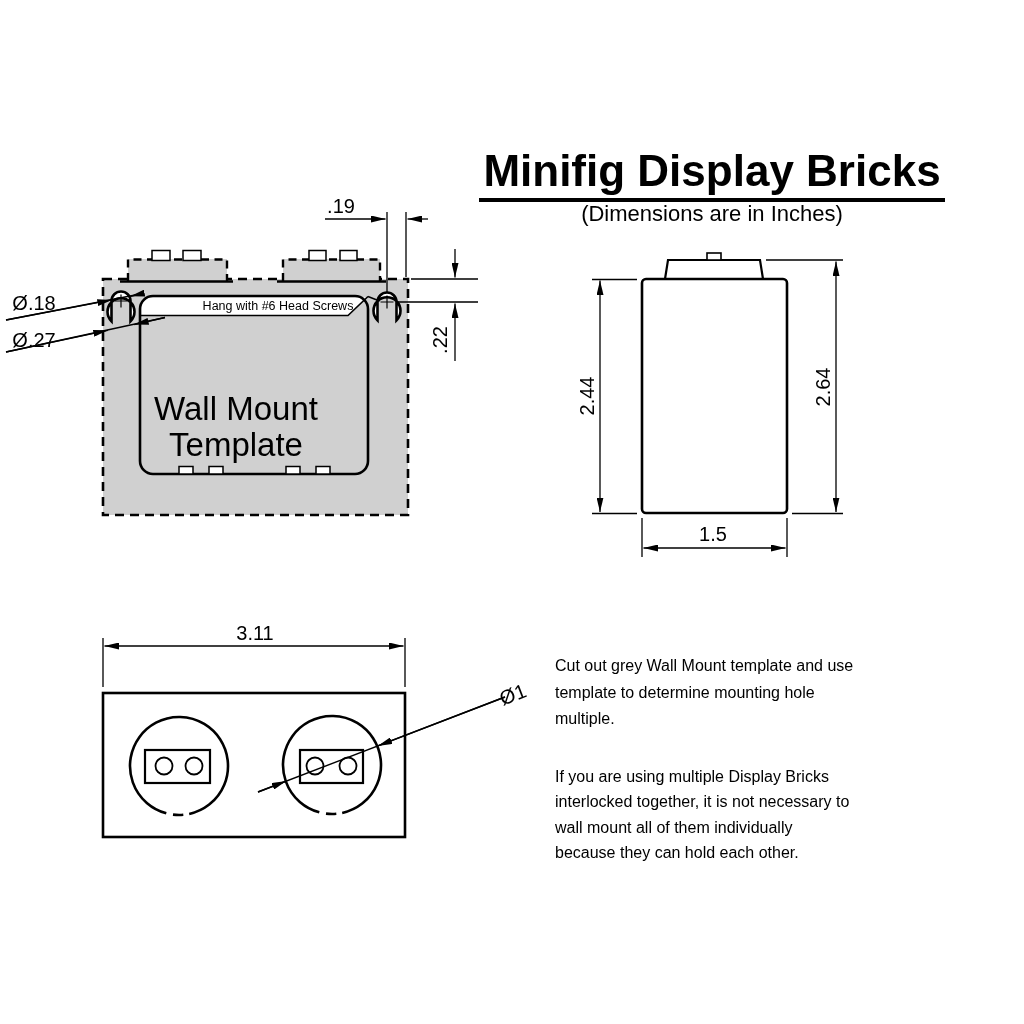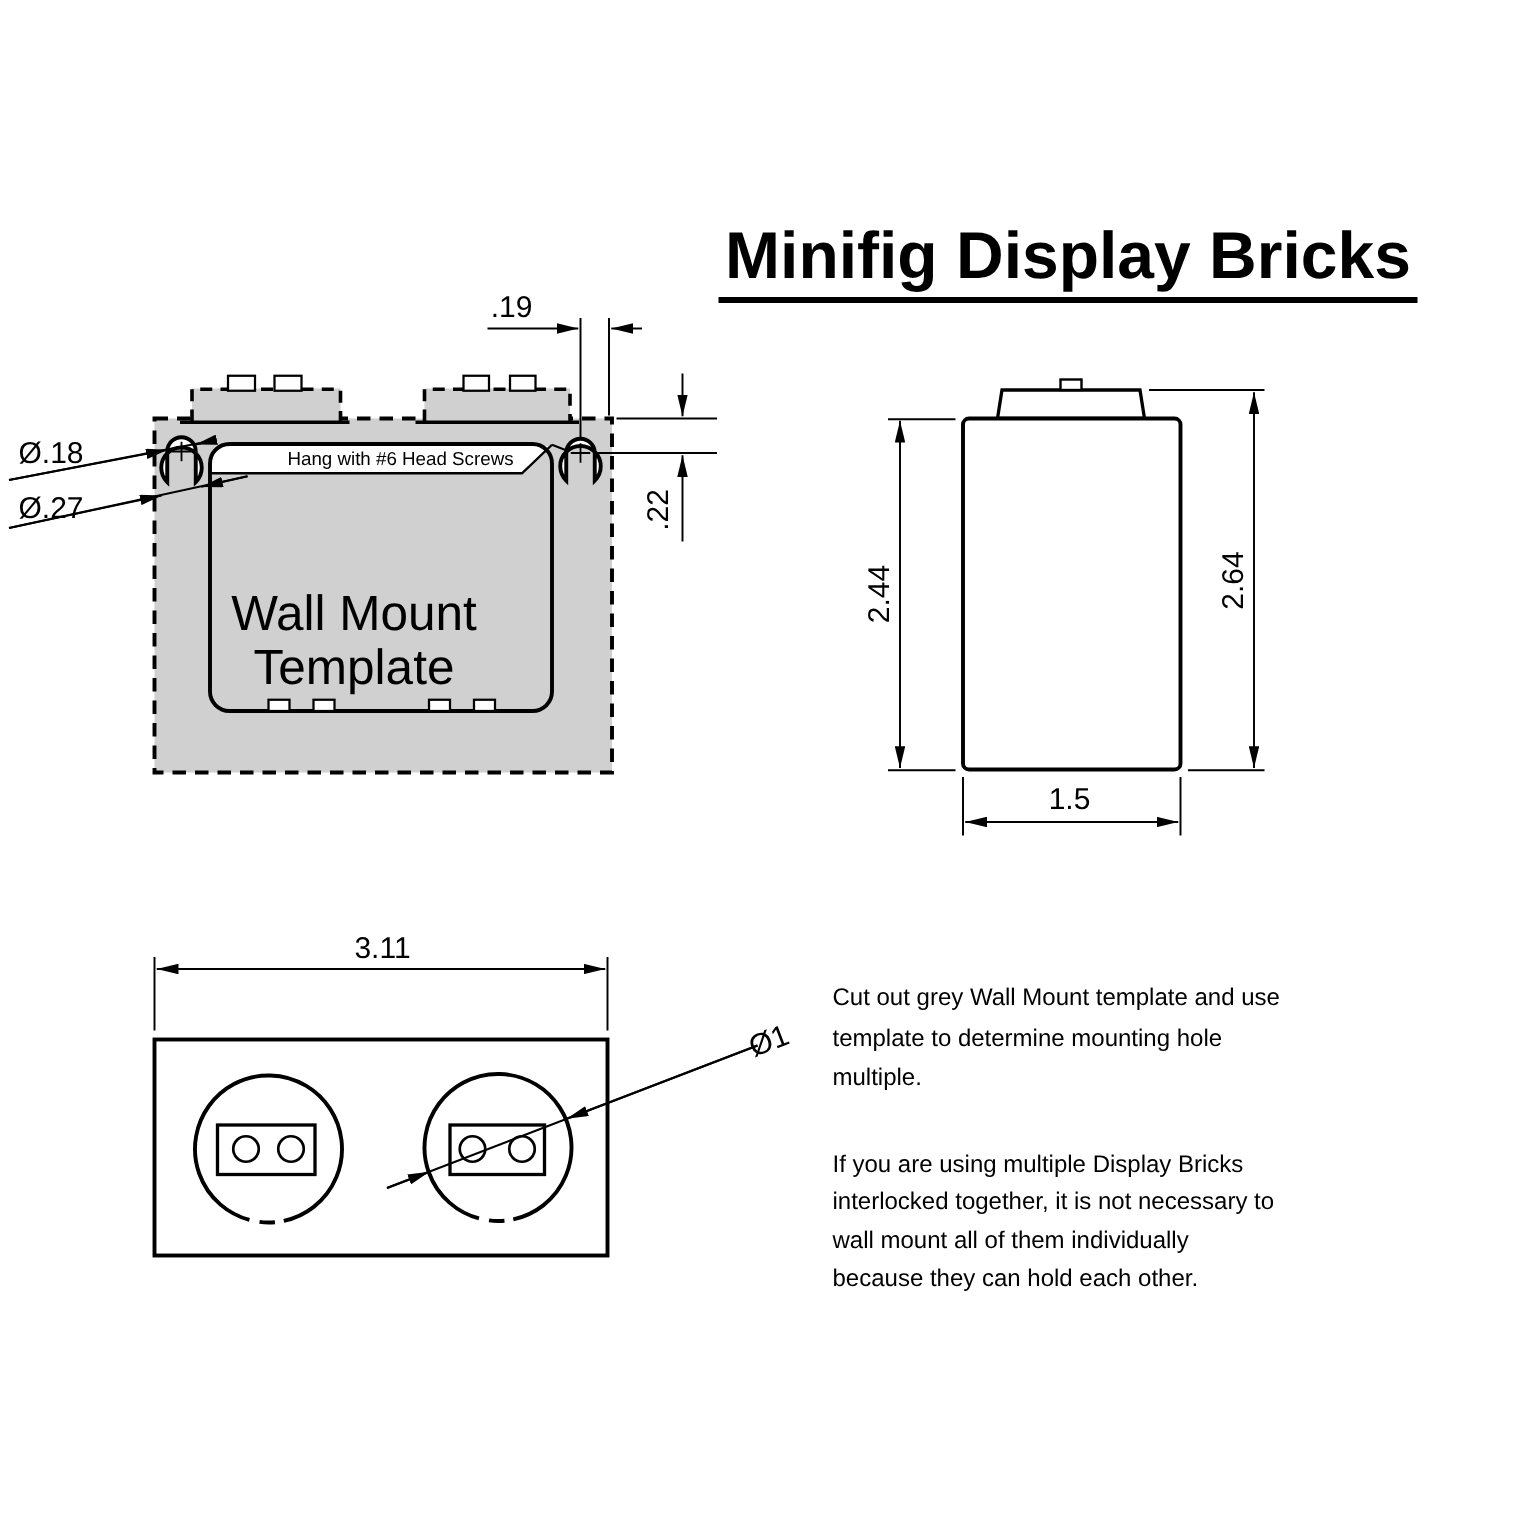--- a/index.html
+++ b/index.html
@@ -1,28 +1,28 @@
 <!DOCTYPE html>
 <html><head>
 <meta charset="utf-8">
 <style>
   html,body{margin:0;padding:0;background:#fff;}
   #page{position:relative;width:1024px;height:1024px;background:#fff;overflow:hidden;
-        font-family:"Liberation Sans", sans-serif;color:#000;}
+        font-family:"Liberation Sans", sans-serif;color:#000;border-radius:20px;}
   svg{position:absolute;left:0;top:0;}
   .lbl{position:absolute;transform:translate(-50%,-50%);white-space:nowrap;
        font-family:"Liberation Sans", sans-serif;color:#000;}
   .dim{font-size:20px;}
   .r90{transform:translate(-50%,-50%) rotate(-90deg);}
   .r21{transform:translate(-50%,-50%) rotate(-21deg);}
   .title-wrap{position:absolute;left:412px;top:146px;width:600px;text-align:center;}
   .title-text{display:inline-block;font-size:44px;font-weight:bold;
               border-bottom:4px solid #000;padding:0 4px 2px 4px;letter-spacing:0px;}
   .subtitle{position:absolute;left:412px;top:201px;width:600px;text-align:center;font-size:22px;}
-  .banner-lbl{font-size:12.5px;}
+  .banner-lbl{font-size:12.5px;margin-left:11px;}
   .wm-lbl{font-size:33px;line-height:36px;text-align:center;white-space:pre-line;}
   .instr-head{position:absolute;left:555px;top:589px;font-size:29px;font-weight:bold;
               display:inline-block;border-bottom:3px solid #000;padding-bottom:2px;}
   .para{position:absolute;left:555px;font-size:16px;}
   .para div{line-height:26.5px;white-space:nowrap;}
   .p2 div{line-height:25.4px;}
 </style>
 </head>
 <body>
 
@@ -147,20 +147,21 @@
         <line x1="258" y1="792" x2="505" y2="697"></line>
         <line x1="258" y1="792" x2="286.3" y2="781.1" marker-end="url(#aE)"></line>
         <line x1="505" y1="697" x2="377.8" y2="745.9" marker-end="url(#aE)"></line>
       </g>
     </g>
   </svg>
 
   <div class="title-wrap">
     <span class="title-text">Minifig Display Bricks</span>
   </div>
+  <div class="subtitle">(Dimensions are in Inches)</div>
 
   <div class="lbl banner-lbl" style="left:267px;top:306px;">Hang with #6 Head Screws</div>
   <div class="lbl wm-lbl" style="left:236px;top:395px;margin-top:32px;">Wall Mount
 Template</div>
 
   <div class="lbl dim" style="left:341px;top:206px;">.19</div>
   <div class="lbl dim r90" style="left:440px;top:340px;">.22</div>
   <div class="lbl dim" style="left:34px;top:303px;">Ø.18</div>
   <div class="lbl dim" style="left:34px;top:340px;">Ø.27</div>
 

